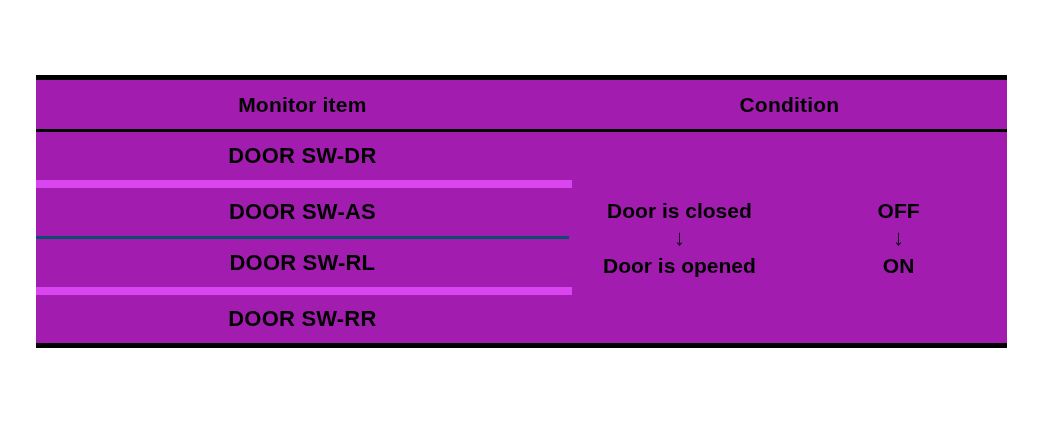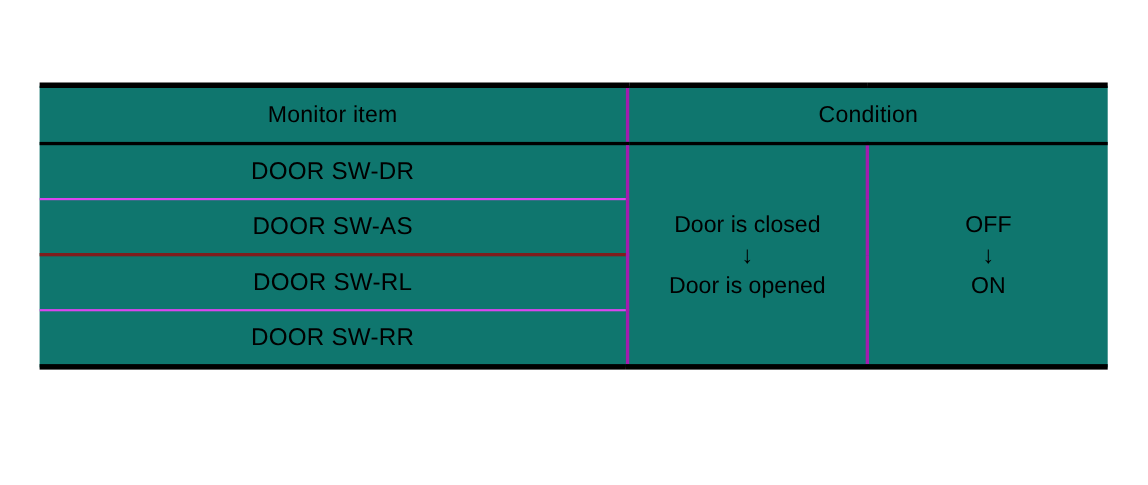--- a/index.html
+++ b/index.html
@@ -32,37 +32,37 @@
     width: 971px;
     height: 242px;
     border-collapse: collapse;
     table-layout: fixed;
   }
 
   #spec-table td,
   #spec-table th {
     padding: 0;
     margin: 0;
-    font-weight: normal;
+    font-weight: bold;
     text-align: center;
     vertical-align: middle;
-    background: #0f766e;
+    background: #a21caf;
   }
 
   
   .col-monitor  { width: 393px; }
   .col-cond-a   { width: 321px; }
   .col-cond-b   { width: 257px; }
 
   
   .rule-top       { border-top: 5px solid #000; }
   .rule-bottom    { border-bottom: 5px solid #000; }
   .rule-head      { border-bottom: 3px solid #000; }
-  .rule-thin      { border-bottom: 2px solid #d946ef; }
-  .rule-mid       { border-bottom: 3px solid #7f1d1d; }
+  .rule-thin      { border-bottom: 8px solid #d946ef; }
+  .rule-mid       { border-bottom: 3px solid #0c4a6e; }
 
   .vline-left     { border-left: 3px solid #a21caf; }
 
   
   .hdr {
     height: 49px;
     font-size: 21px;
     letter-spacing: 0.2px;
   }
 

